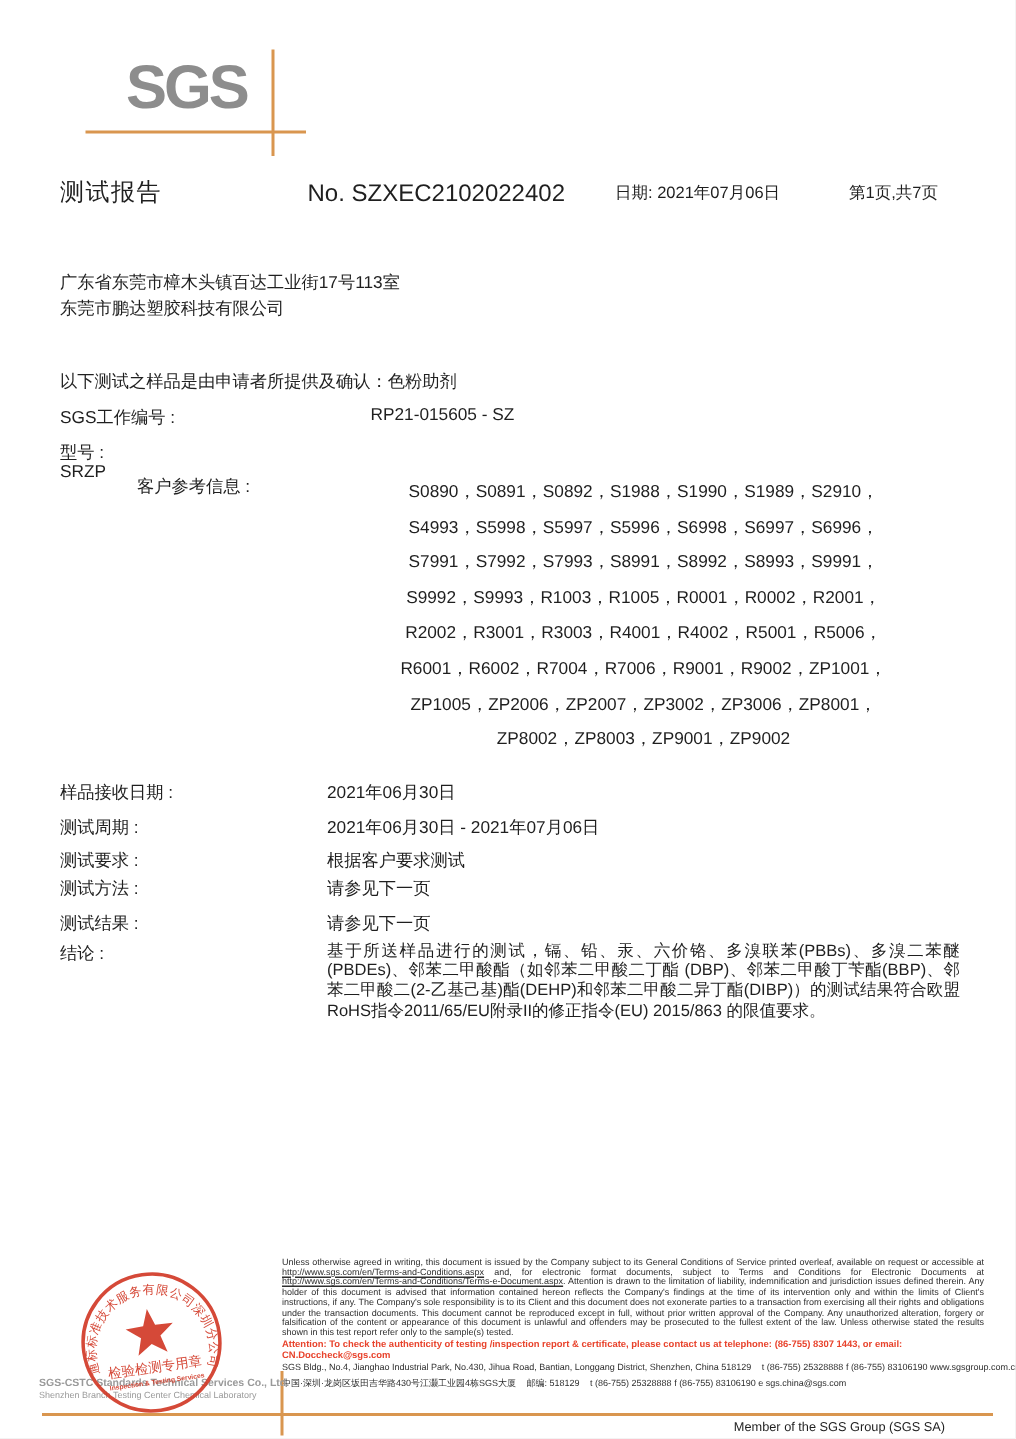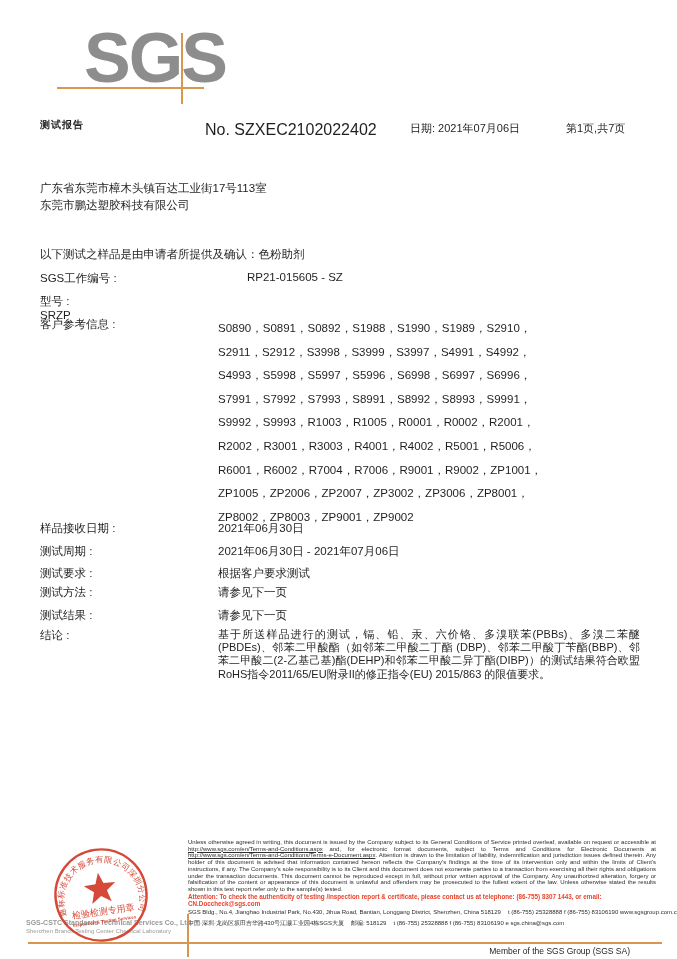--- a/index.html
+++ b/index.html
@@ -5,45 +5,45 @@
   html,body{margin:0;padding:0;background:#e9e9e9;}
   .page{
     position:relative;width:677px;height:959px;background:#ffffff;
     margin:0 auto;overflow:hidden;
     font-family:"Liberation Sans","DejaVu Sans",sans-serif;
     color:#1f1f1f;
   }
   
   .sgs-logo{
     position:absolute;left:84px;top:28px;
-    font-size:70px;font-weight:700;letter-spacing:-2px;color:#8d8d8d;
+    font-size:41px;font-weight:700;letter-spacing:-2px;color:#8d8d8d;
     line-height:60px;
   }
   .crop-h{position:absolute;background:#d9964f;height:2px;}
   .crop-v{position:absolute;background:#d9964f;width:2px;}
   .hline-logo{left:57px;top:87px;width:147px;}
   .vline-logo{left:181px;top:33px;height:71px;}
 
   .title-row{position:absolute;top:118px;left:0;width:677px;height:22px;}
-  .report-title{position:absolute;left:40px;top:0;font-size:10px;font-weight:700;letter-spacing:1px;}
+  .report-title{position:absolute;left:40px;top:0;font-size:16px;font-weight:400;letter-spacing:1px;}
   .report-no{position:absolute;left:205px;top:3px;font-size:16px;}
   .report-date{position:absolute;left:410px;top:3px;font-size:11px;}
   .report-page{position:absolute;left:566px;top:3px;font-size:11px;}
 
   .applicant-name{position:absolute;left:40px;top:158px;font-size:11.5px;margin-top:40px;}
   .applicant-addr{position:absolute;left:40px;top:181px;font-size:11.5px;}
 
   
   .intro{position:absolute;left:40px;top:247px;font-size:11.5px;}
   .frow{position:absolute;left:40px;width:600px;display:flex;font-size:11.5px;}
   .frow .lab{width:178px;flex:none;}
   .frow .val{flex:1;}
   .r-work{top:271px;gap:29px;}
   .r-model{top:294px;flex-direction:column;}
-  .r-ref{top:317px;}
+  .r-ref{top:317px;text-align:center;}
   .ref-lines div{line-height:23.6px;}
   .r-recv{top:521px;}
   .r-period{top:544px;}
   .r-req{top:566px;}
   .r-method{top:585px;align-items:center;}
   .r-result{top:608px;}
   .r-concl{top:628px;}
   .concl-text{line-height:13.2px;font-size:11px;width:424px;text-align:justify;}
 
   
@@ -92,21 +92,20 @@
 
   <div class="frow r-model">
     <div class="lab">型号 :</div>
     <div class="val">SRZP</div>
   </div>
 
   <div class="frow r-ref">
     <div class="lab">客户参考信息 :</div>
     <div class="val ref-lines">
       <div>S0890，S0891，S0892，S1988，S1990，S1989，S2910，</div>
-      <div>S2911，S2912，S3998，S3999，S3997，S4991，S4992，</div>
       <div>S4993，S5998，S5997，S5996，S6998，S6997，S6996，</div>
       <div>S7991，S7992，S7993，S8991，S8992，S8993，S9991，</div>
       <div>S9992，S9993，R1003，R1005，R0001，R0002，R2001，</div>
       <div>R2002，R3001，R3003，R4001，R4002，R5001，R5006，</div>
       <div>R6001，R6002，R7004，R7006，R9001，R9002，ZP1001，</div>
       <div>ZP1005，ZP2006，ZP2007，ZP3002，ZP3006，ZP8001，</div>
       <div>ZP8002，ZP8003，ZP9001，ZP9002</div>
     </div>
   </div>
 

